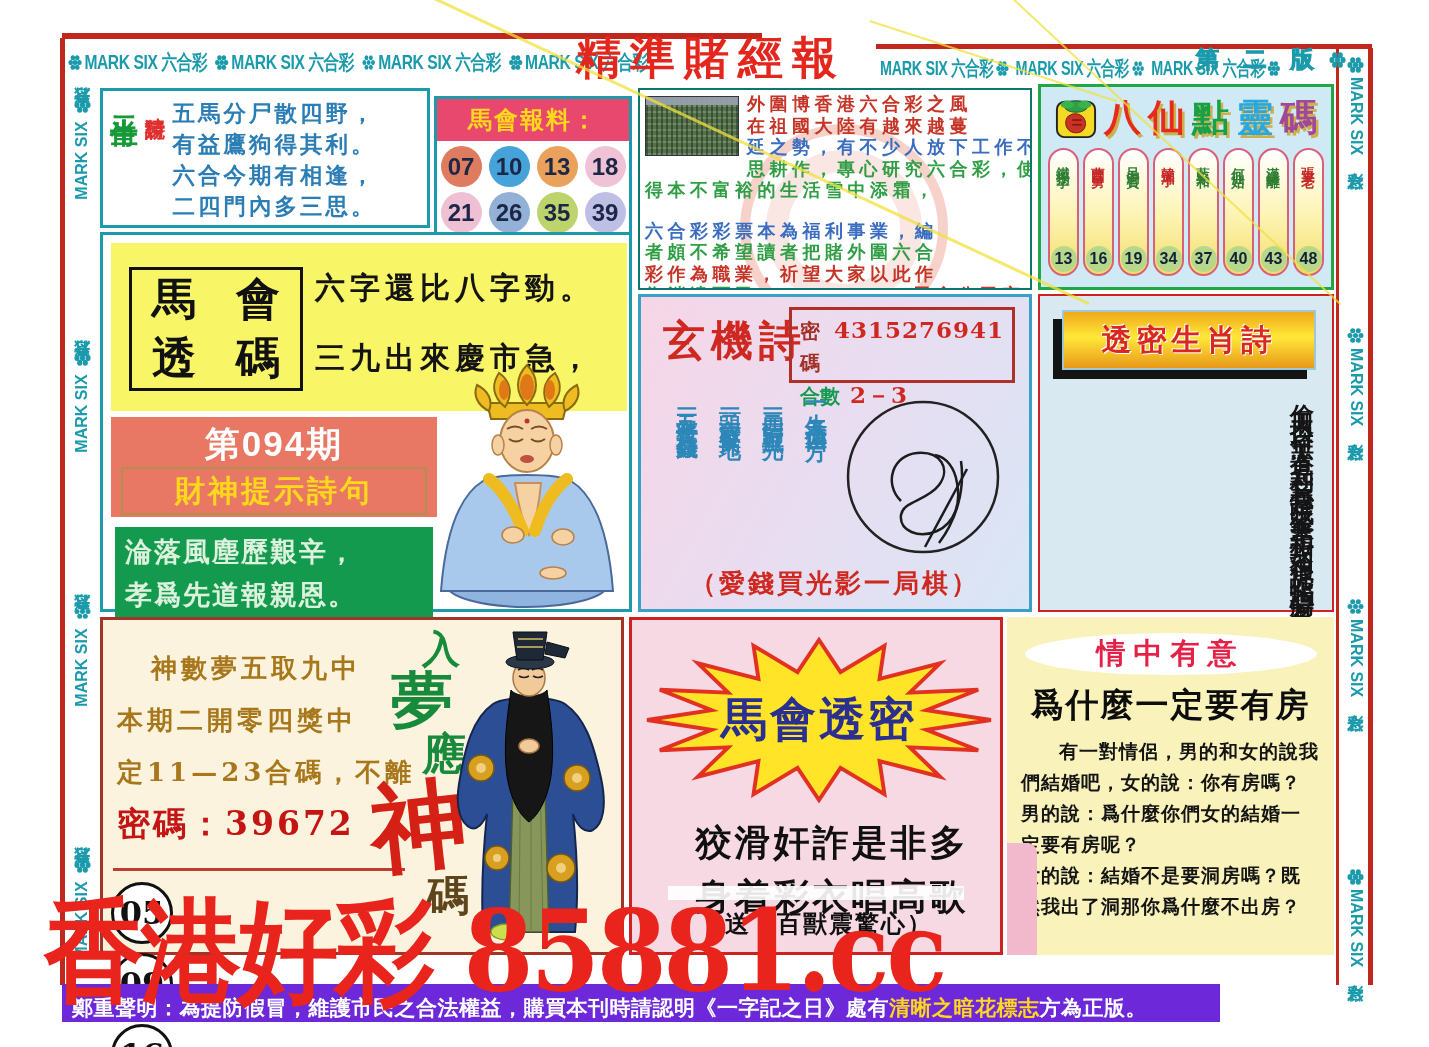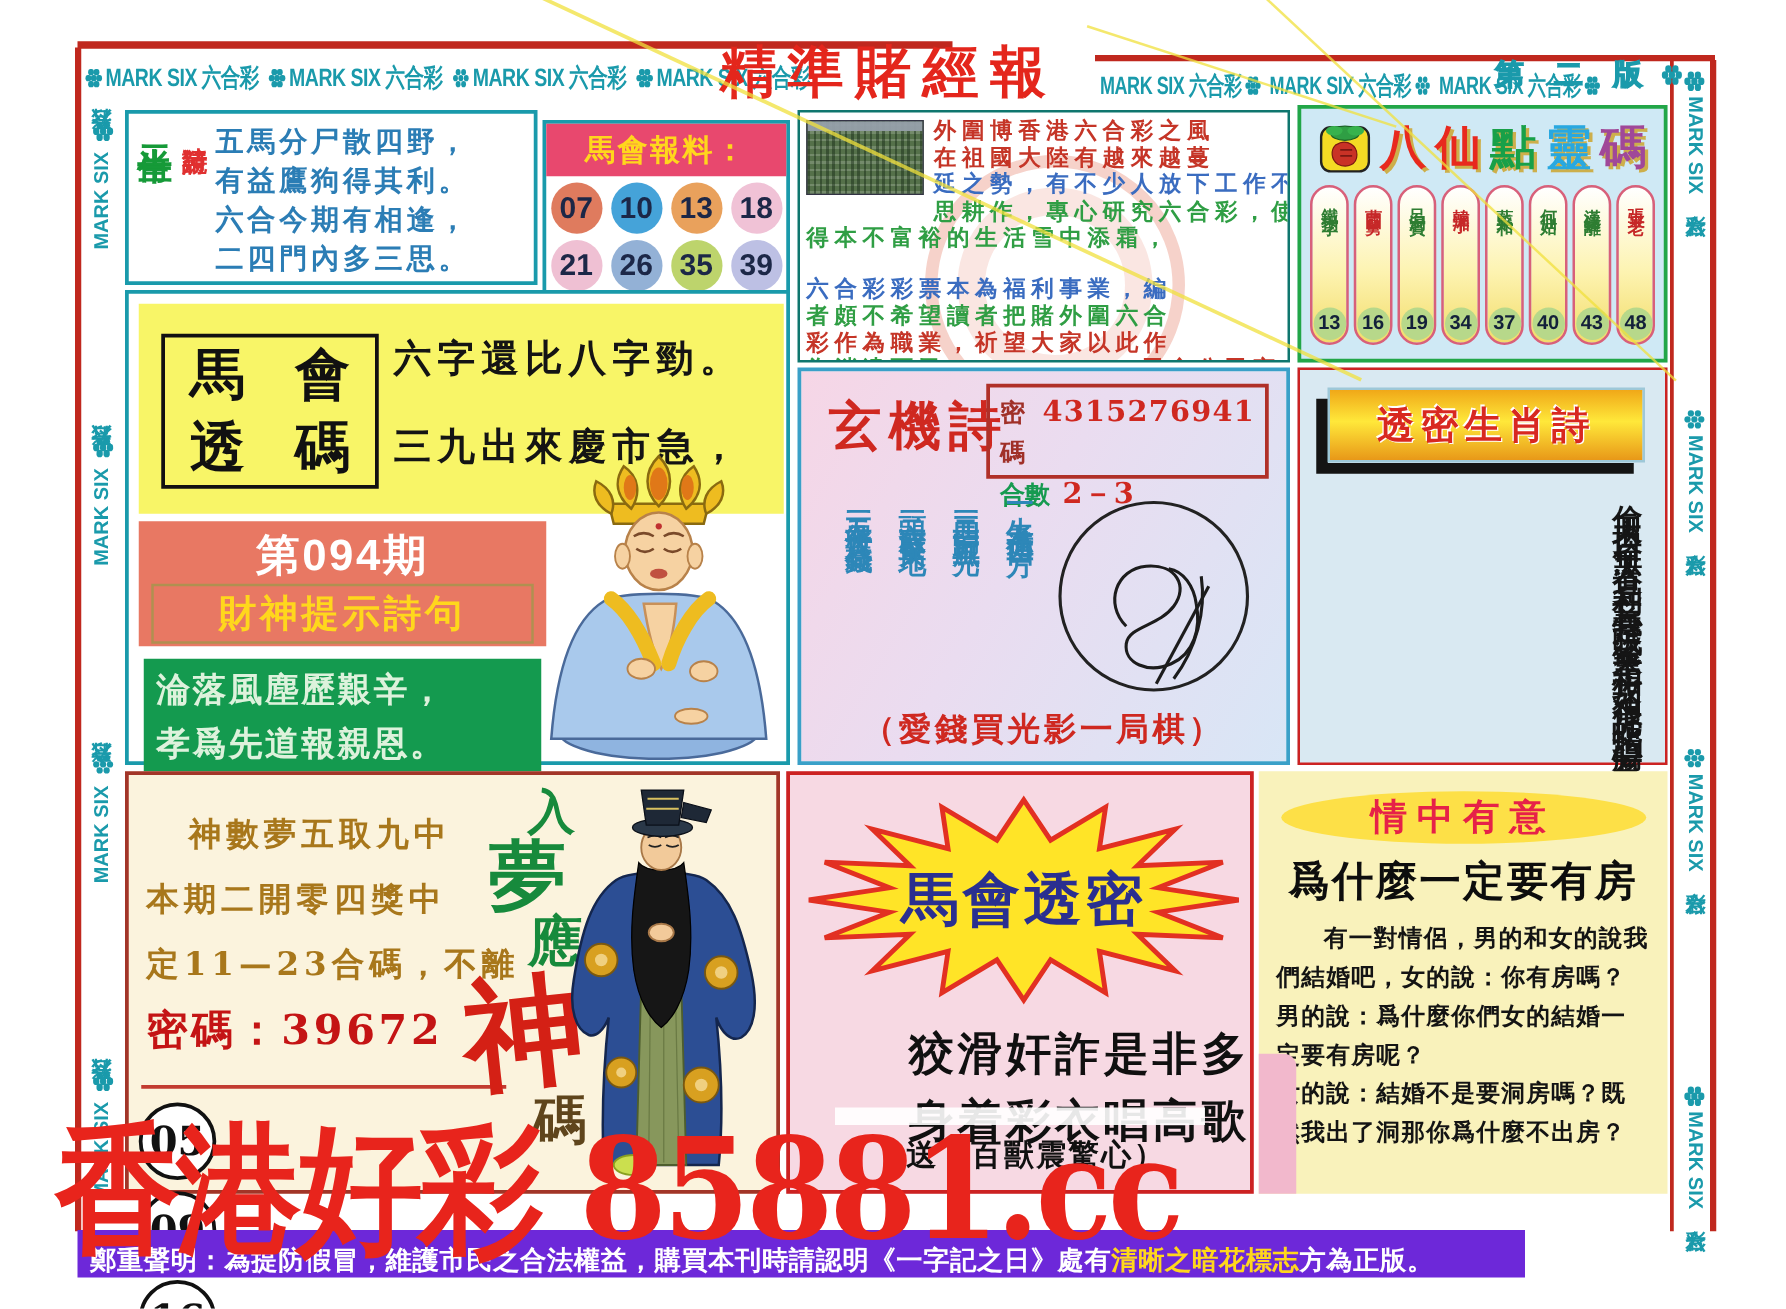--- a/index.html
+++ b/index.html
@@ -117,27 +117,27 @@
   .dv{font-family:"DejaVu Serif",serif;font-weight:900;line-height:1.02;}
   .dv1{font-size:38px;margin-right:-30px;}
   .dv2{font-size:62px;margin-left:-8px;}
   .dv3{font-size:44px;margin-right:-36px;}
   .dv4{font-size:96px;transform:rotate(-6deg);margin-left:-14px;}
   .dv5{font-size:42px;margin-right:-44px;}
   
   .boxI{border:3px solid #cc2222;background:#f7d9e3;}
   .burstTxt{position:absolute;left:6px;top:16px;width:362px;height:168px;display:flex;align-items:center;justify-content:center;
     font-weight:900;font-size:46px;color:#2a2f90;letter-spacing:3px;z-index:2;}
-  .secretLines{position:absolute;left:0;right:0;top:196px;text-align:right;padding-left:32px;}
+  .secretLines{position:absolute;left:0;right:0;top:196px;text-align:center;padding-left:32px;}
   .secretLines div{font-weight:900;font-size:36px;color:#101010;letter-spacing:3px;line-height:54px;white-space:nowrap;}
   .gift{position:absolute;left:0;right:0;bottom:12px;text-align:center;font-weight:900;font-size:24px;color:#101010;letter-spacing:2px;}
   .coverStrip{position:absolute;left:36px;right:36px;bottom:52px;height:14px;background:#fff;opacity:.9;}
   
   .boxJ{background:#f9f2bb;}
-  .oval{margin:16px auto 0 auto;width:292px;height:42px;background:#fde047;border-radius:50%;
+  .oval{margin:16px auto 0 auto;width:292px;height:42px;background:#ffffff;border-radius:50%;
     display:flex;align-items:center;justify-content:center;}
   .ovalTxt{color:#e62148;font-weight:900;font-size:29px;letter-spacing:8px;font-family:"DejaVu Serif",serif;}
   .storyHead{text-align:center;font-weight:900;font-size:33px;color:#0d0d0d;letter-spacing:2px;margin-top:8px;}
   .storyP{padding:0 14px;margin-top:8px;}
   .storyP div{font-weight:800;font-size:19px;color:#141414;line-height:31px;letter-spacing:1px;}
   .storyP div:first-child{text-indent:2em;}
   .pinkPatch{position:absolute;left:0;bottom:0;width:30px;height:112px;background:#f2b8cc;border-radius:0 10px 0 0;}
   
   .scratch{position:absolute;background:#f0e03c;opacity:.75;transform-origin:0 0;z-index:40;pointer-events:none;}
   .watermark{position:absolute;left:44px;top:878px;font-family:"DejaVu Serif",serif;font-weight:900;font-size:100px;

